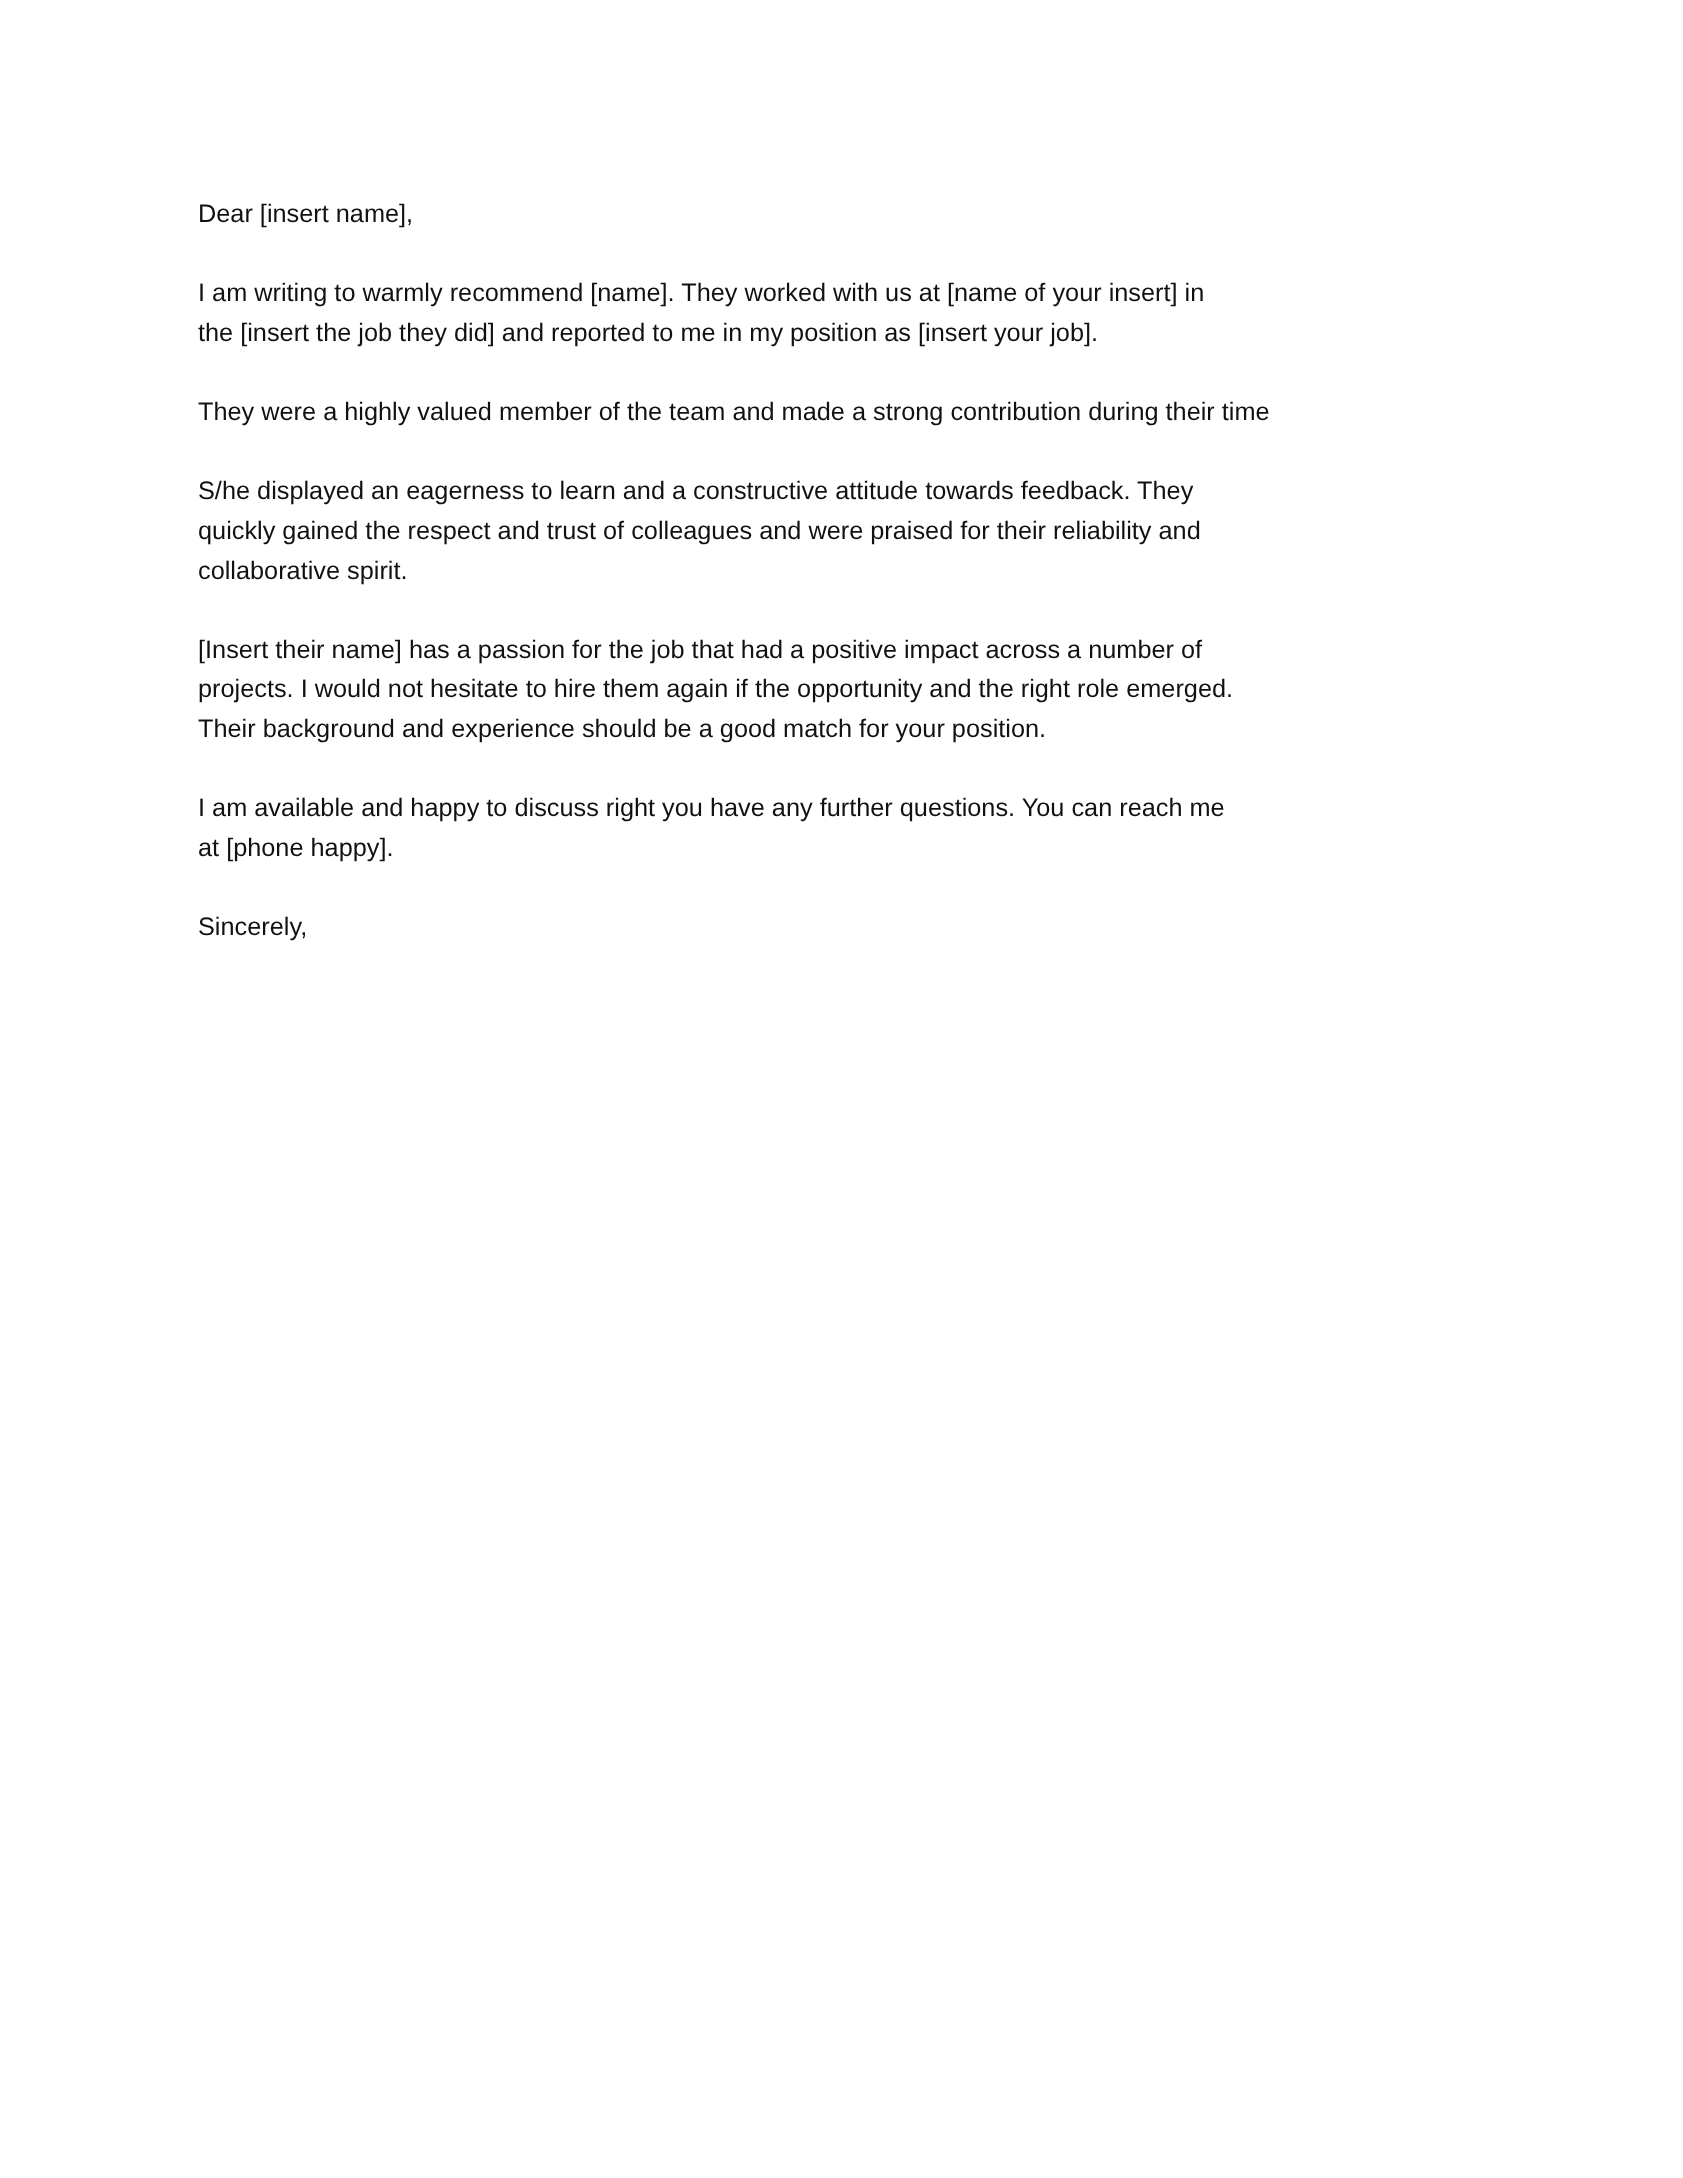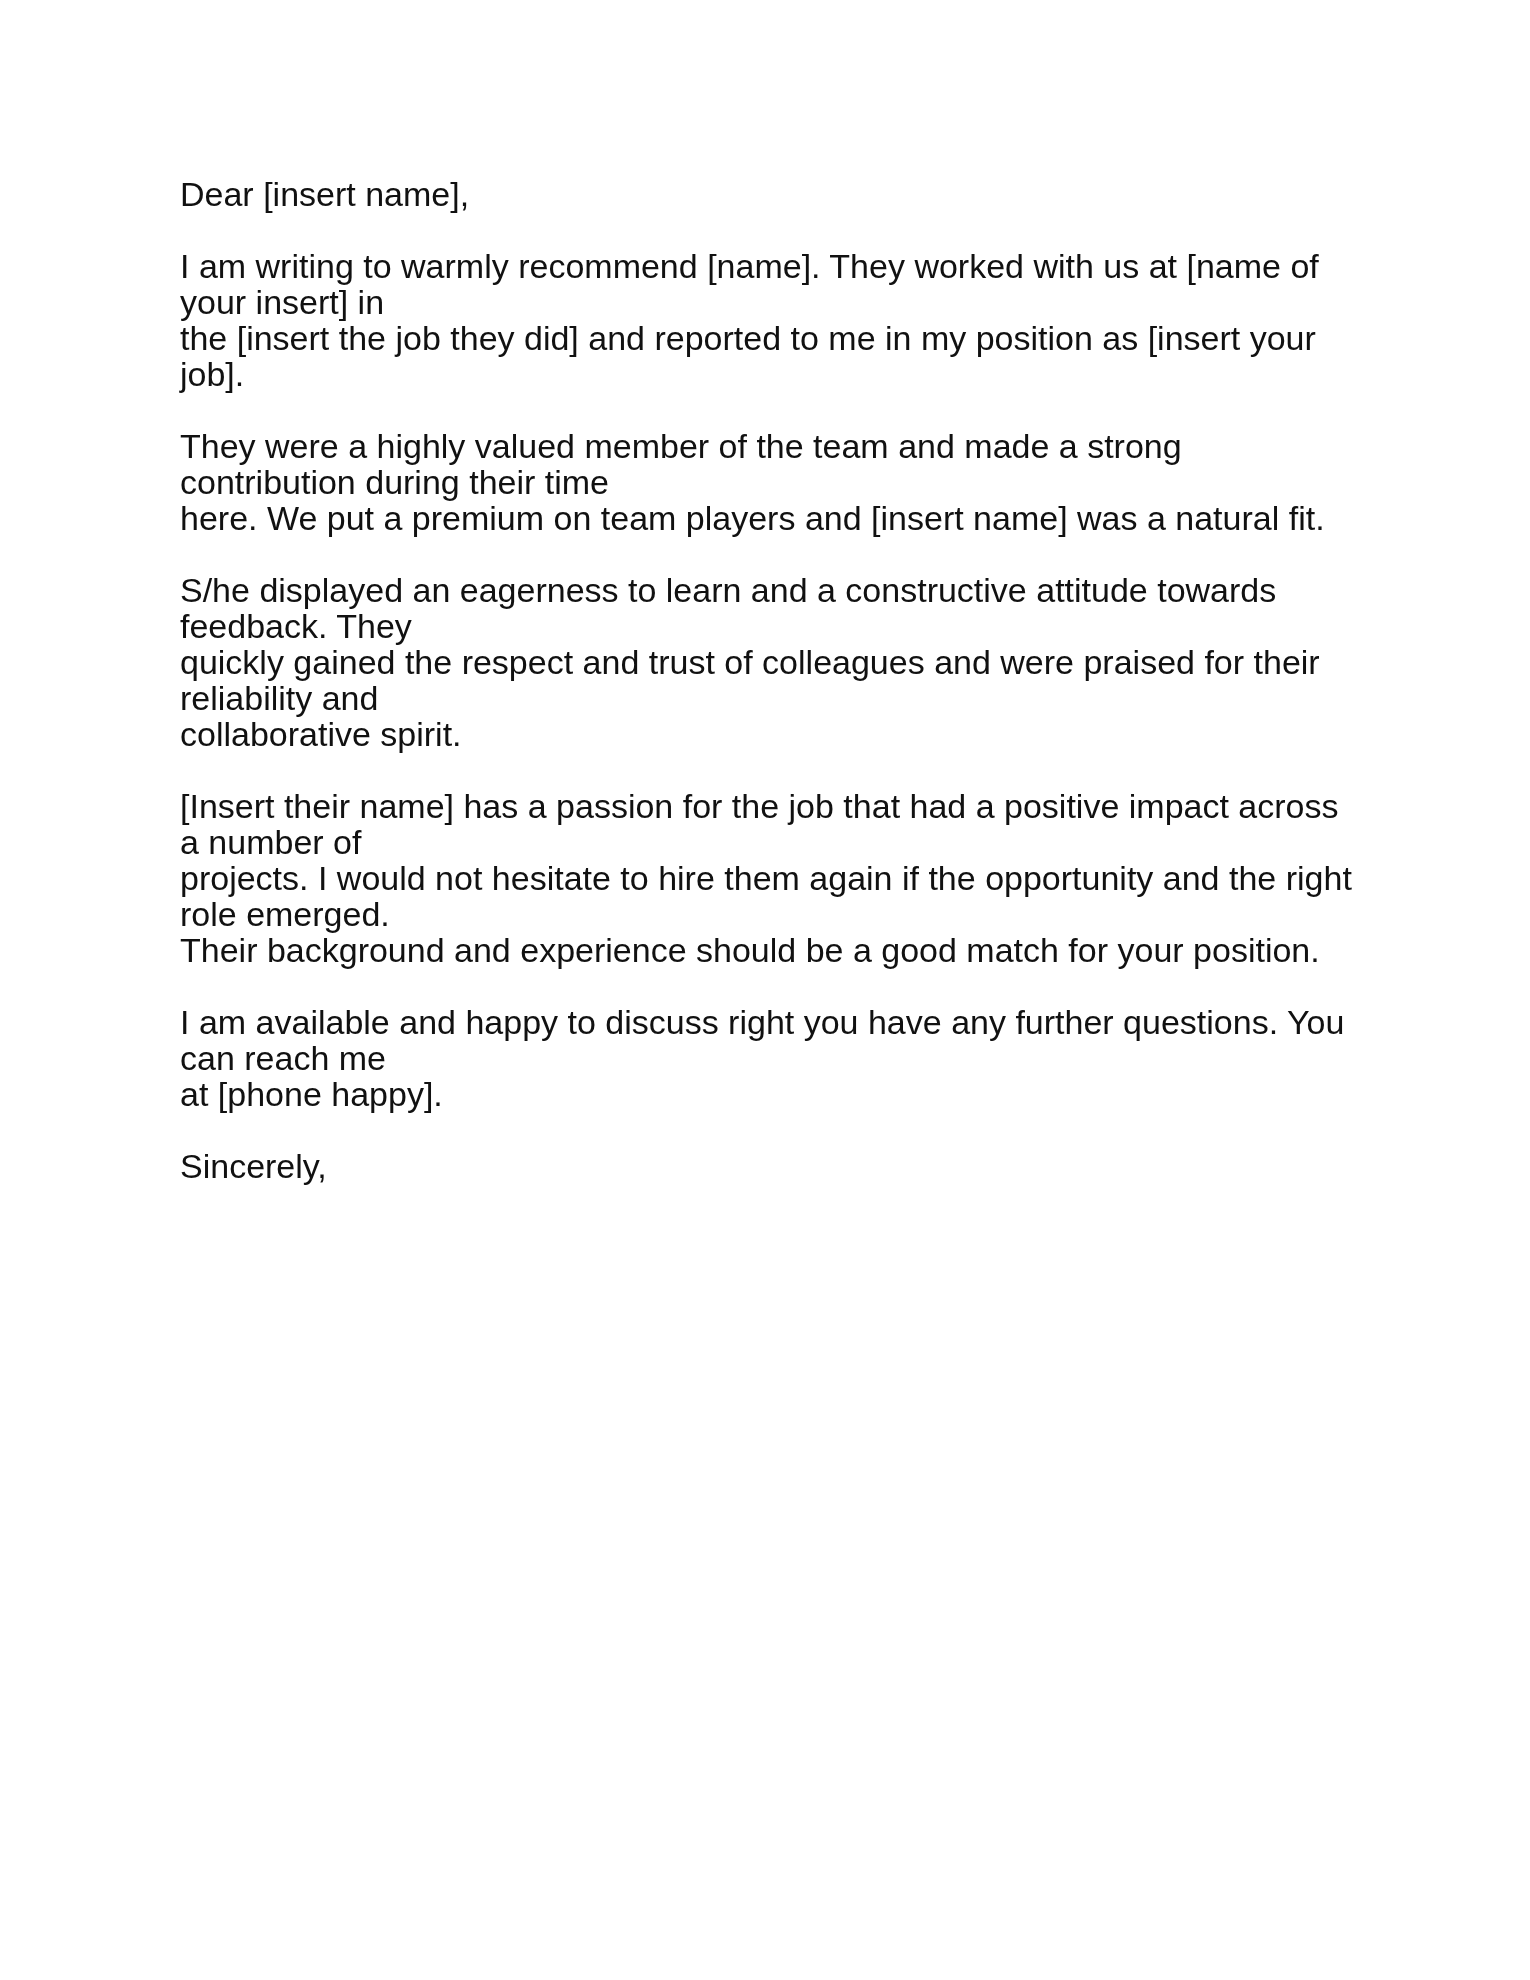--- a/index.html
+++ b/index.html
@@ -1,38 +1,37 @@
 <!DOCTYPE html>
 <html><head>
   <meta charset="utf-8">
   <style>
     html, body { margin: 0; padding: 0; background: #ffffff; }
     body { width: 1530px; height: 1980px; position: relative; overflow: hidden; }
     .page {
       position: absolute; left: 180px; top: 176px; width: 1180px;
       font-family: "Liberation Sans", sans-serif;
-      font-size: 34px; line-height: 36px; color: #111111;
+      font-size: 23px; line-height: 36px; color: #111111;
     }
     .para { margin: 0 0 36px 0; }
     .u { text-underline-offset: 3px; }
   </style>
 </head>
 <body>
 
 <div class="page">
   <p class="para">Dear [insert name],</p>
 
   <p class="para">
     <span>I am writing to warmly recommend [name]. They worked with us at [name of your insert] in</span><br>
     <span>the [insert the job they did] and reported to me in my position as [insert your job].</span>
   </p>
 
   <p class="para">
     <span>They were a highly valued member of the team and made a strong contribution during their time</span><br>
-    <span>here. We put a premium on team players and [insert name] was a natural fit.</span>
   </p>
 
   <p class="para">
     <span class="u">S/he</span><span> displayed an eagerness to learn and a constructive attitude towards feedback. They</span><br>
     <span>quickly gained the respect and trust of colleagues and were praised for their reliability and</span><br>
     <span>collaborative spirit.</span>
   </p>
 
   <p class="para">
     <span>[Insert their name] has a passion for the job that had a positive impact across a number of</span><br>

